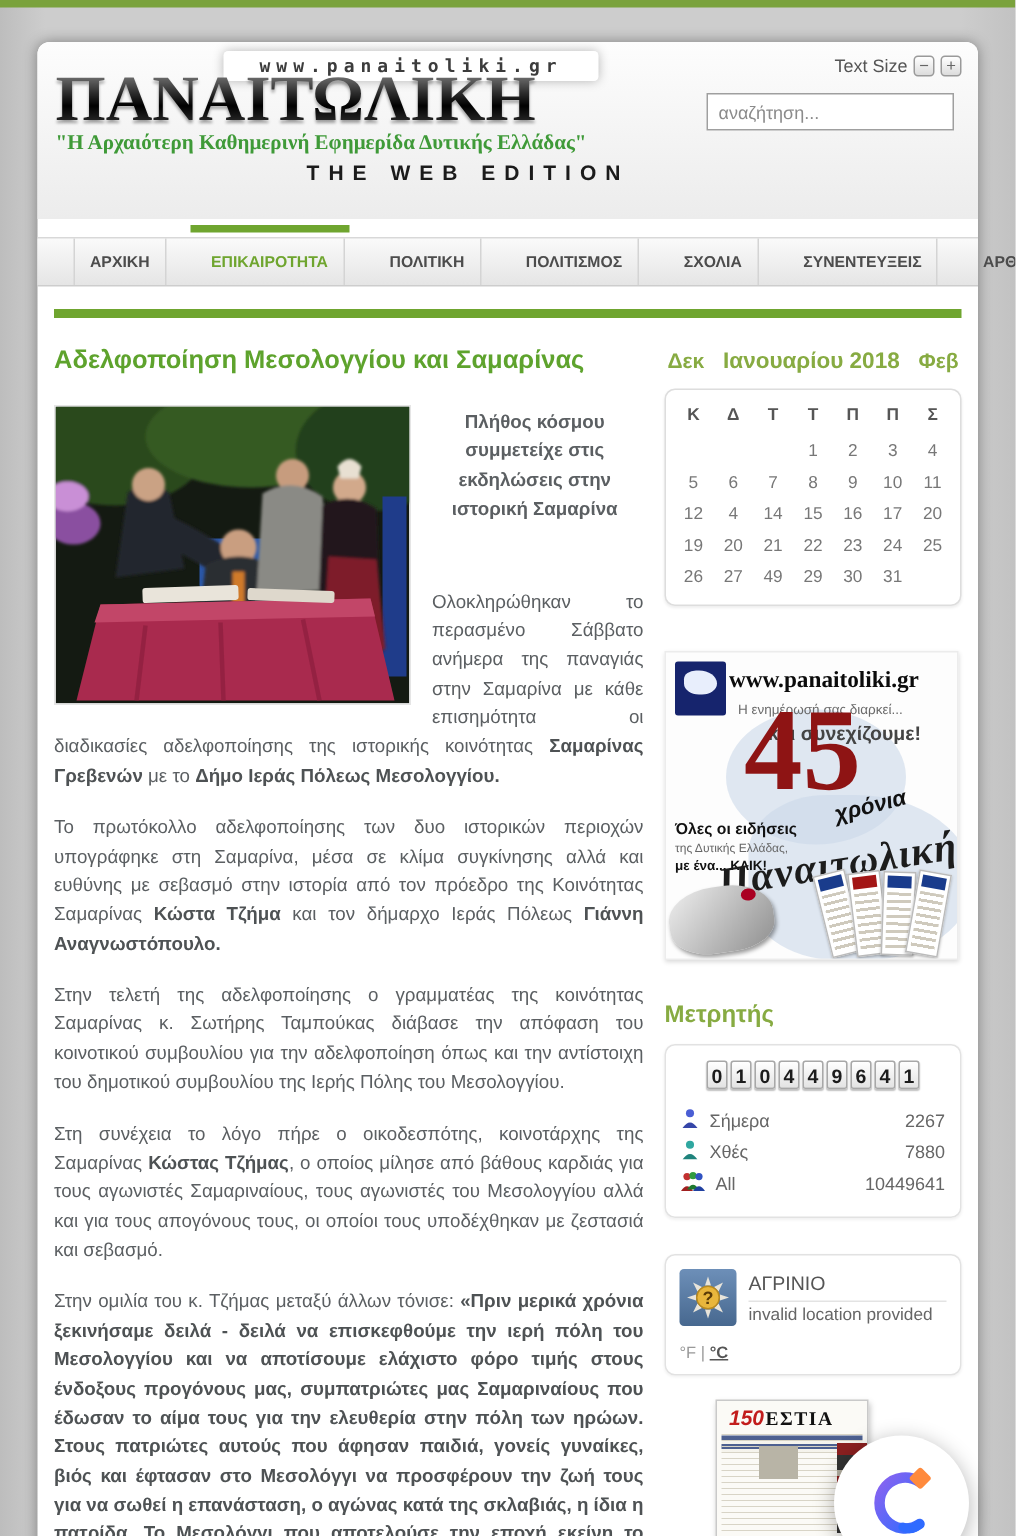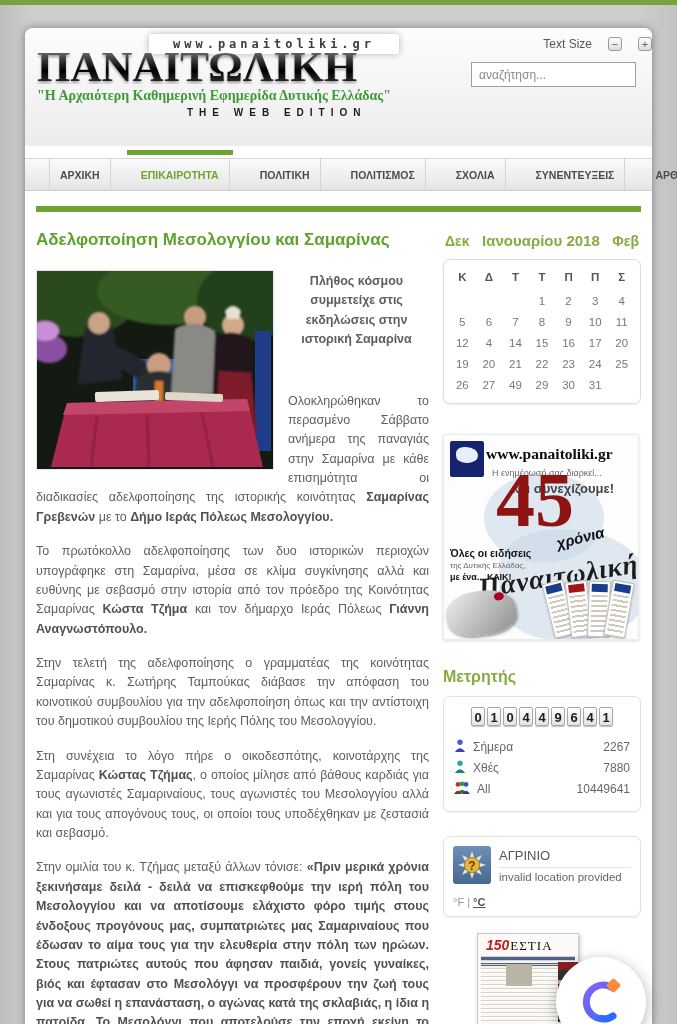--- a/index.html
+++ b/index.html
@@ -24,24 +24,24 @@
     background:#fff; border-radius:3px; box-shadow:0 0 7px rgba(0,0,0,.28);
     font-family:"DejaVu Sans Mono",monospace; font-weight:bold; font-size:12px;
     letter-spacing:4px; color:#3c3c3c; }
   .logo-title { font-family:"Liberation Serif", serif; font-weight:bold;
     font-size:43px; line-height:.96; margin-top:-8px; letter-spacing:0px;
     background:linear-gradient(#8a8a8a 0%,#2a2a2a 40%,#000 60%,#3d3d3d 100%);
     -webkit-background-clip:text; background-clip:text; color:transparent;
     filter:drop-shadow(0 2px 1px rgba(0,0,0,.35)); width:fit-content; }
   .tagline { font-family:"Liberation Serif", serif; font-weight:bold;
     font-size:14px; color:#3f9a38; margin-top:1px; }
-  .edition { font-size:10px; font-weight:bold; letter-spacing:6px; color:#1b1b1b;
-    margin:3px 0 0 150px; }
-  .textsize { position:absolute; right:0; top:9px; font-size:12px; color:#555;
-    display:flex; align-items:center; gap:16px; }
+  .edition { font-size:14px; font-weight:bold; letter-spacing:6px; color:#1b1b1b;
+    margin:3px 0 0 150px;text-align:center; }
+  .textsize { position:absolute; right:11px; top:9px; font-size:12px; color:#555;
+    display:flex; align-items:center; gap:4px; }
   .ts-btn { width:14px; height:14px; font-size:11px; line-height:10px; color:#666;
     border:1px solid #9a9a9a; border-radius:3px; background:linear-gradient(#fff,#dcdcdc);
     cursor:pointer; padding:0; }
   .search { position:absolute; right:16px; top:34px; width:165px; height:25px;
     border:1px solid #9f9f9f; font-size:12px; padding:0 7px; color:#444;
     font-family:"Liberation Sans",sans-serif; background:#fff; }
   .search::placeholder { color:#8b8b8b; }
 
   
   .nav { display:flex; height:33px; margin-top:12px;
@@ -145,21 +145,21 @@
   .w-status { font-size:11.5px; color:#666; padding-top:3px; }
   .w-units { font-size:11px; color:#999; margin-top:12px; }
   .w-units .c { color:#555; text-decoration:underline; font-weight:bold; cursor:pointer; }
   .w-units .f { cursor:pointer; }
 
   .estia { position:relative; width:102px; height:170px; margin:16px auto 0 34px;
     background:#fbfaf6; border:1px solid #c9c9c9; box-shadow:1px 2px 4px rgba(0,0,0,.25);
     cursor:pointer; overflow:hidden; }
   .estia-head { display:flex; align-items:baseline; gap:1px; padding:3px 2px 1px 8px; }
   .estia-150 { color:#c21d1d; font-weight:bold; font-style:italic; font-size:14px; }
-  .estia-name { font-family:"Liberation Serif",serif; font-weight:normal; font-size:13px;
+  .estia-name { font-family:"Liberation Serif",serif; font-weight:bold; font-size:13px;
     letter-spacing:1px; color:#111; }
   .estia-headline { margin:2px 3px; height:11px;
     background:repeating-linear-gradient(#223a77 0 3px,#f4f2ea 3px 6px); opacity:.8; }
   .estia-body { position:absolute; left:3px; right:3px; top:22px; bottom:3px;
     background:repeating-linear-gradient(#d8d4c6 0 1px,transparent 1px 4px); }
   .estia-block-r { position:absolute; right:0; top:28px; width:20px; height:60px;
     background:repeating-linear-gradient(#8c2020 0 8px,#333 8px 18px,#b6b2a4 18px 22px); }
   .estia-block-m { position:absolute; left:28px; top:30px; width:26px; height:22px; background:#b8b4a6; }
 
   .assistant { position:absolute; left:556px; top:957px; width:90px; height:90px;

